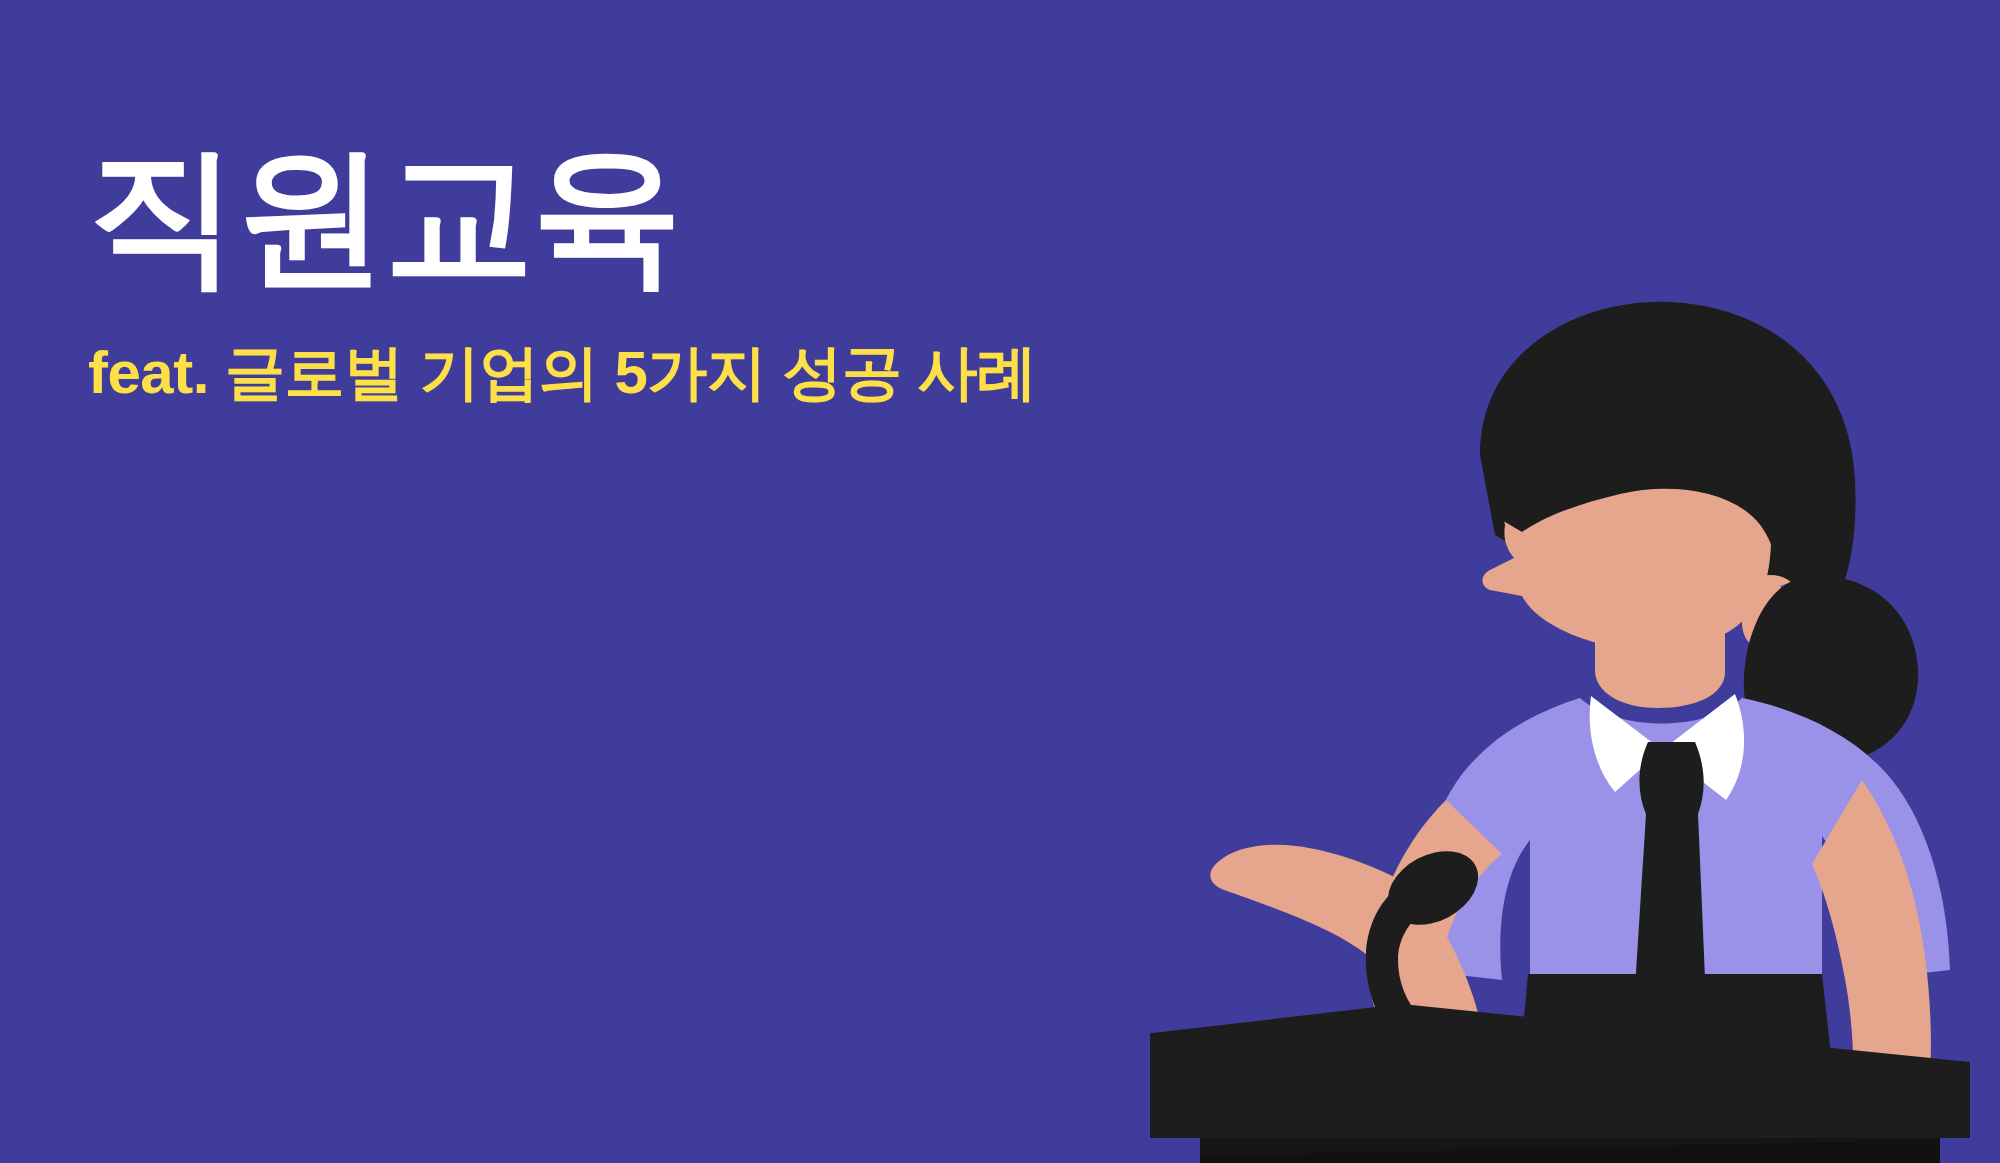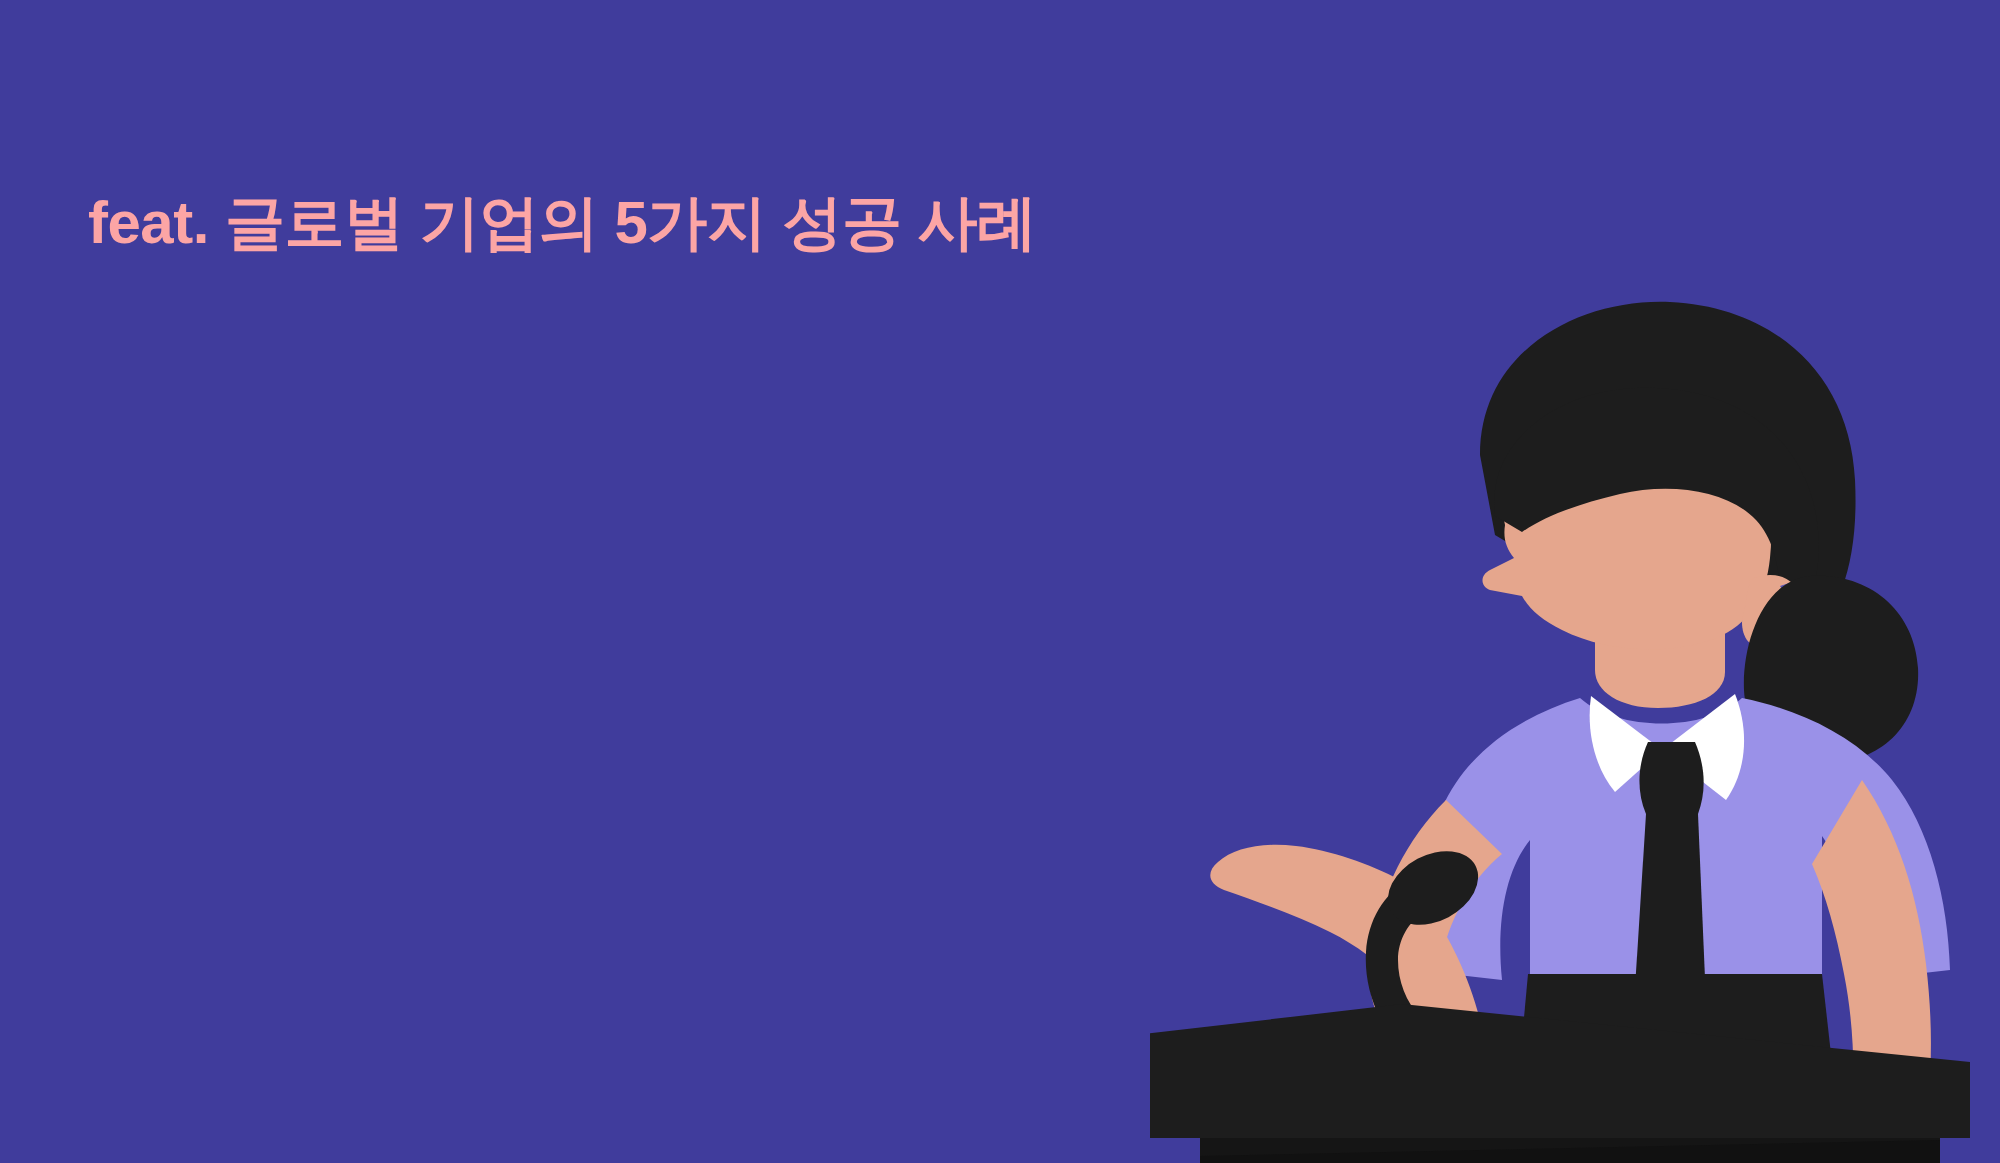--- a/index.html
+++ b/index.html
@@ -57,21 +57,22 @@
   #illustration svg { display: block; width: 100%; height: 100%; }
 </style>
 </head>
 <body>
 
 <div id="stage">
 
   <div id="bg" style="background: rgb(64, 60, 156);"></div>
 
   <div id="text-block">
-    <div id="subtitle" style="color: #fca5a5;">feat. 글로벌 기업의 5가지 성공 사례</div>
+    <h1 id="title" style="color: rgb(255, 255, 255);">직원교육</h1>
+    <div id="subtitle" style="color: #fde047;">feat. 글로벌 기업의 5가지 성공 사례</div>
   </div>
 
   <div id="illustration">
     <svg viewBox="0 0 900 890" xmlns="http://www.w3.org/2000/svg" aria-hidden="true">
 
       <path d="M330 175
                C330 70, 430 18, 520 22
                C625 27, 700 95, 705 200
                C709 280, 690 330, 660 360
                L640 300

